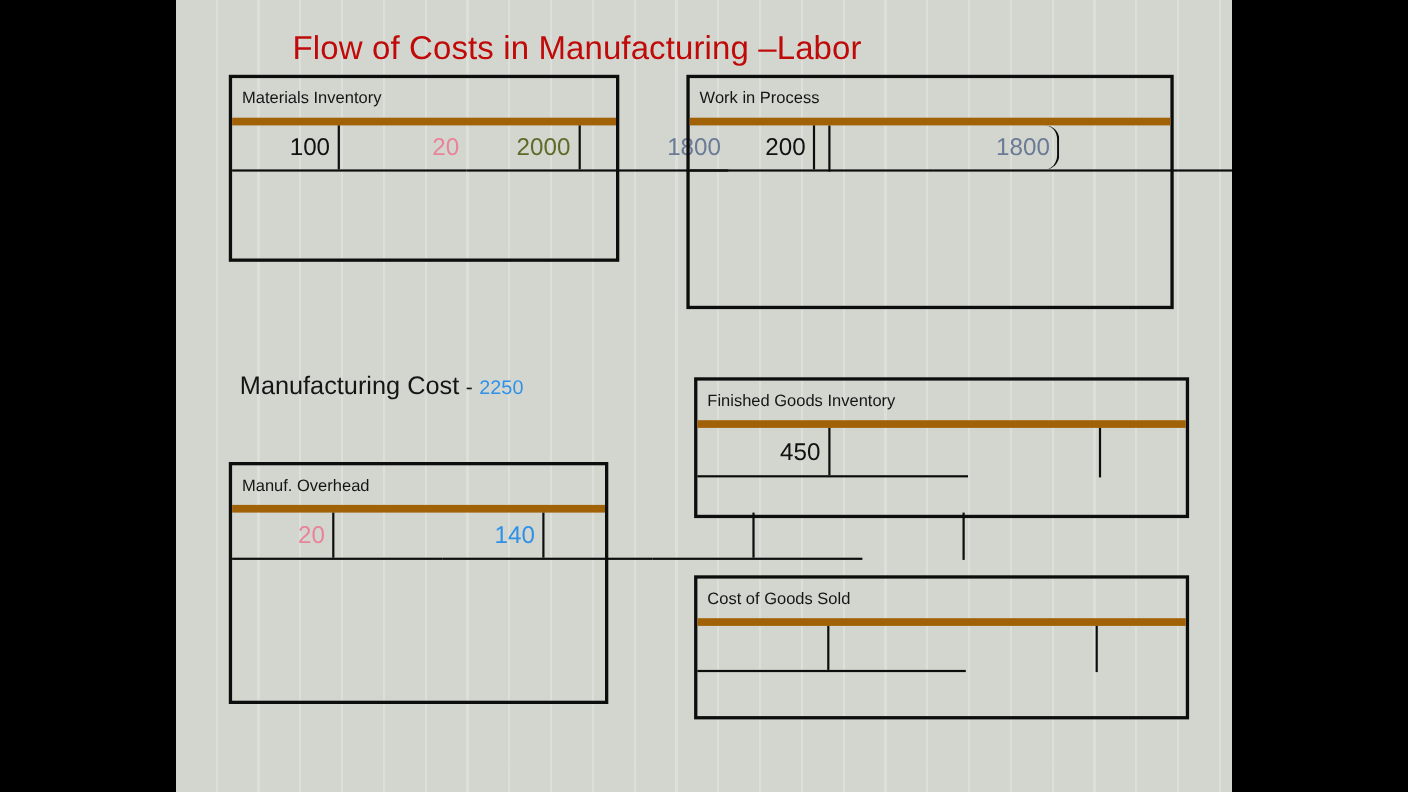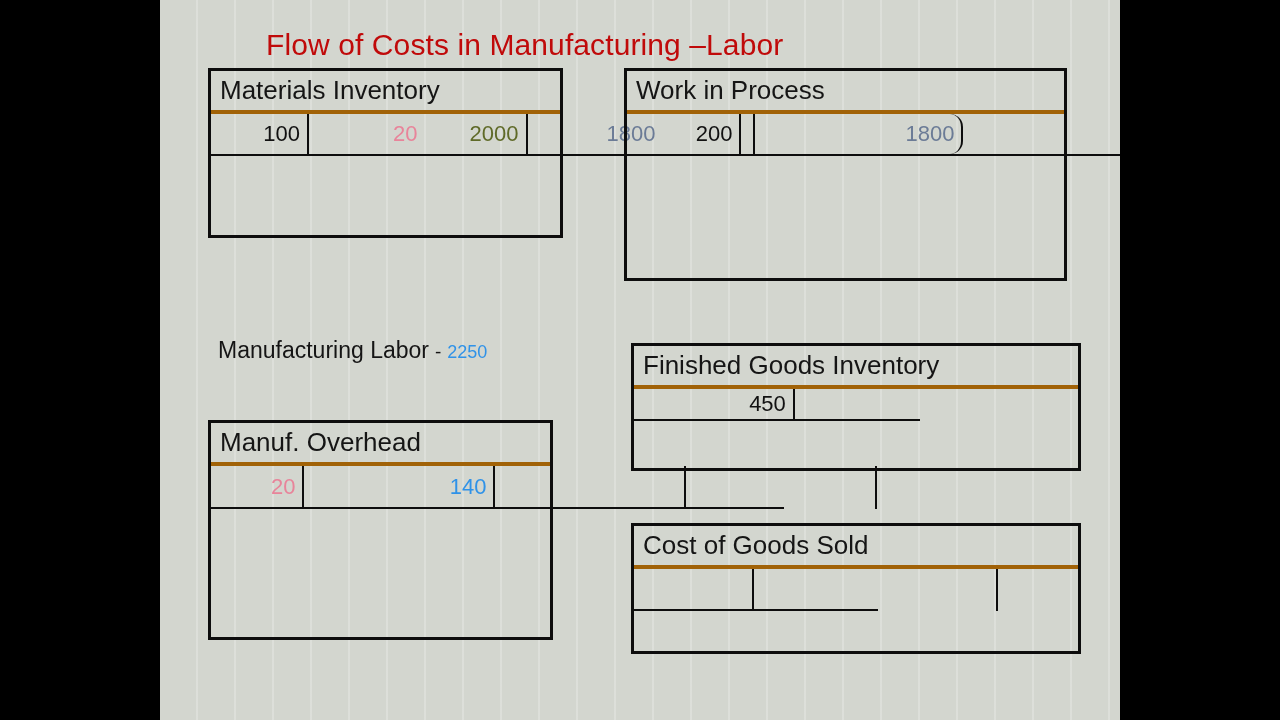--- a/index.html
+++ b/index.html
@@ -55,26 +55,26 @@
   }
   
   .taccount {
     position: absolute;
     border: 3px solid #0d0d0d;
     box-sizing: border-box;
     background: transparent;
   }
   .taccount .head {
     height: 43px;
-    border-bottom: 4px solid #a16207;
+    border-bottom: 7px solid #a16207;
     box-sizing: border-box;
     display: flex;
     align-items: center;
     padding-left: 9px;
-    font-size: 26px;
+    font-size: 15px;
     color: #151515;
     white-space: nowrap;
   }
   .taccount .body {
     display: flex;
     flex-direction: row;
   }
   .taccount .row {
     display: flex;
     border-bottom: 2px solid #0d0d0d;
@@ -115,21 +115,21 @@
   #box-overhead {
     left: 48px; top: 420px; width: 345px; height: 220px;
   }
   #box-overhead .row { height: 43px; }
   #box-overhead .cell.left { width: 180px; }
   #box-overhead .cell.right { width: 100%; }
 
   #box-fg {
     left: 471px; top: 343px; width: 450px; height: 128px;
   }
-  #box-fg .row { height: 32px; padding-left: 40px; }
+  #box-fg .row { height: 45px; }
   #box-fg .cell.left { width: 235px; }
   #box-fg .cell.right { width: 100%; }
 
   #box-cogs {
     left: 471px; top: 523px; width: 450px; height: 131px;
   }
   #box-cogs .row { height: 42px; }
   #box-cogs .cell.left { width: 233px; }
   #box-cogs .cell.right { width: 100%; }
 
@@ -199,21 +199,21 @@
           <div class="cell right"></div>
         </div>
         <div class="row">
           <div class="cell left"></div>
           <div class="cell right"></div>
         </div>
       </div>
     </div>
 
     <div class="labor-line">
-      <span>Manufacturing Labor</span>
+      <span>Manufacturing Cost</span>
       <span class="dash">-</span>
       <span class="amount c-blue">2250</span>
     </div>
 
     <div class="taccount" id="box-overhead">
       <div class="head">Manuf. Overhead</div>
       <div class="body">
         <div class="row">
           <div class="cell left c-pink">20</div>
           <div class="cell right"></div>

